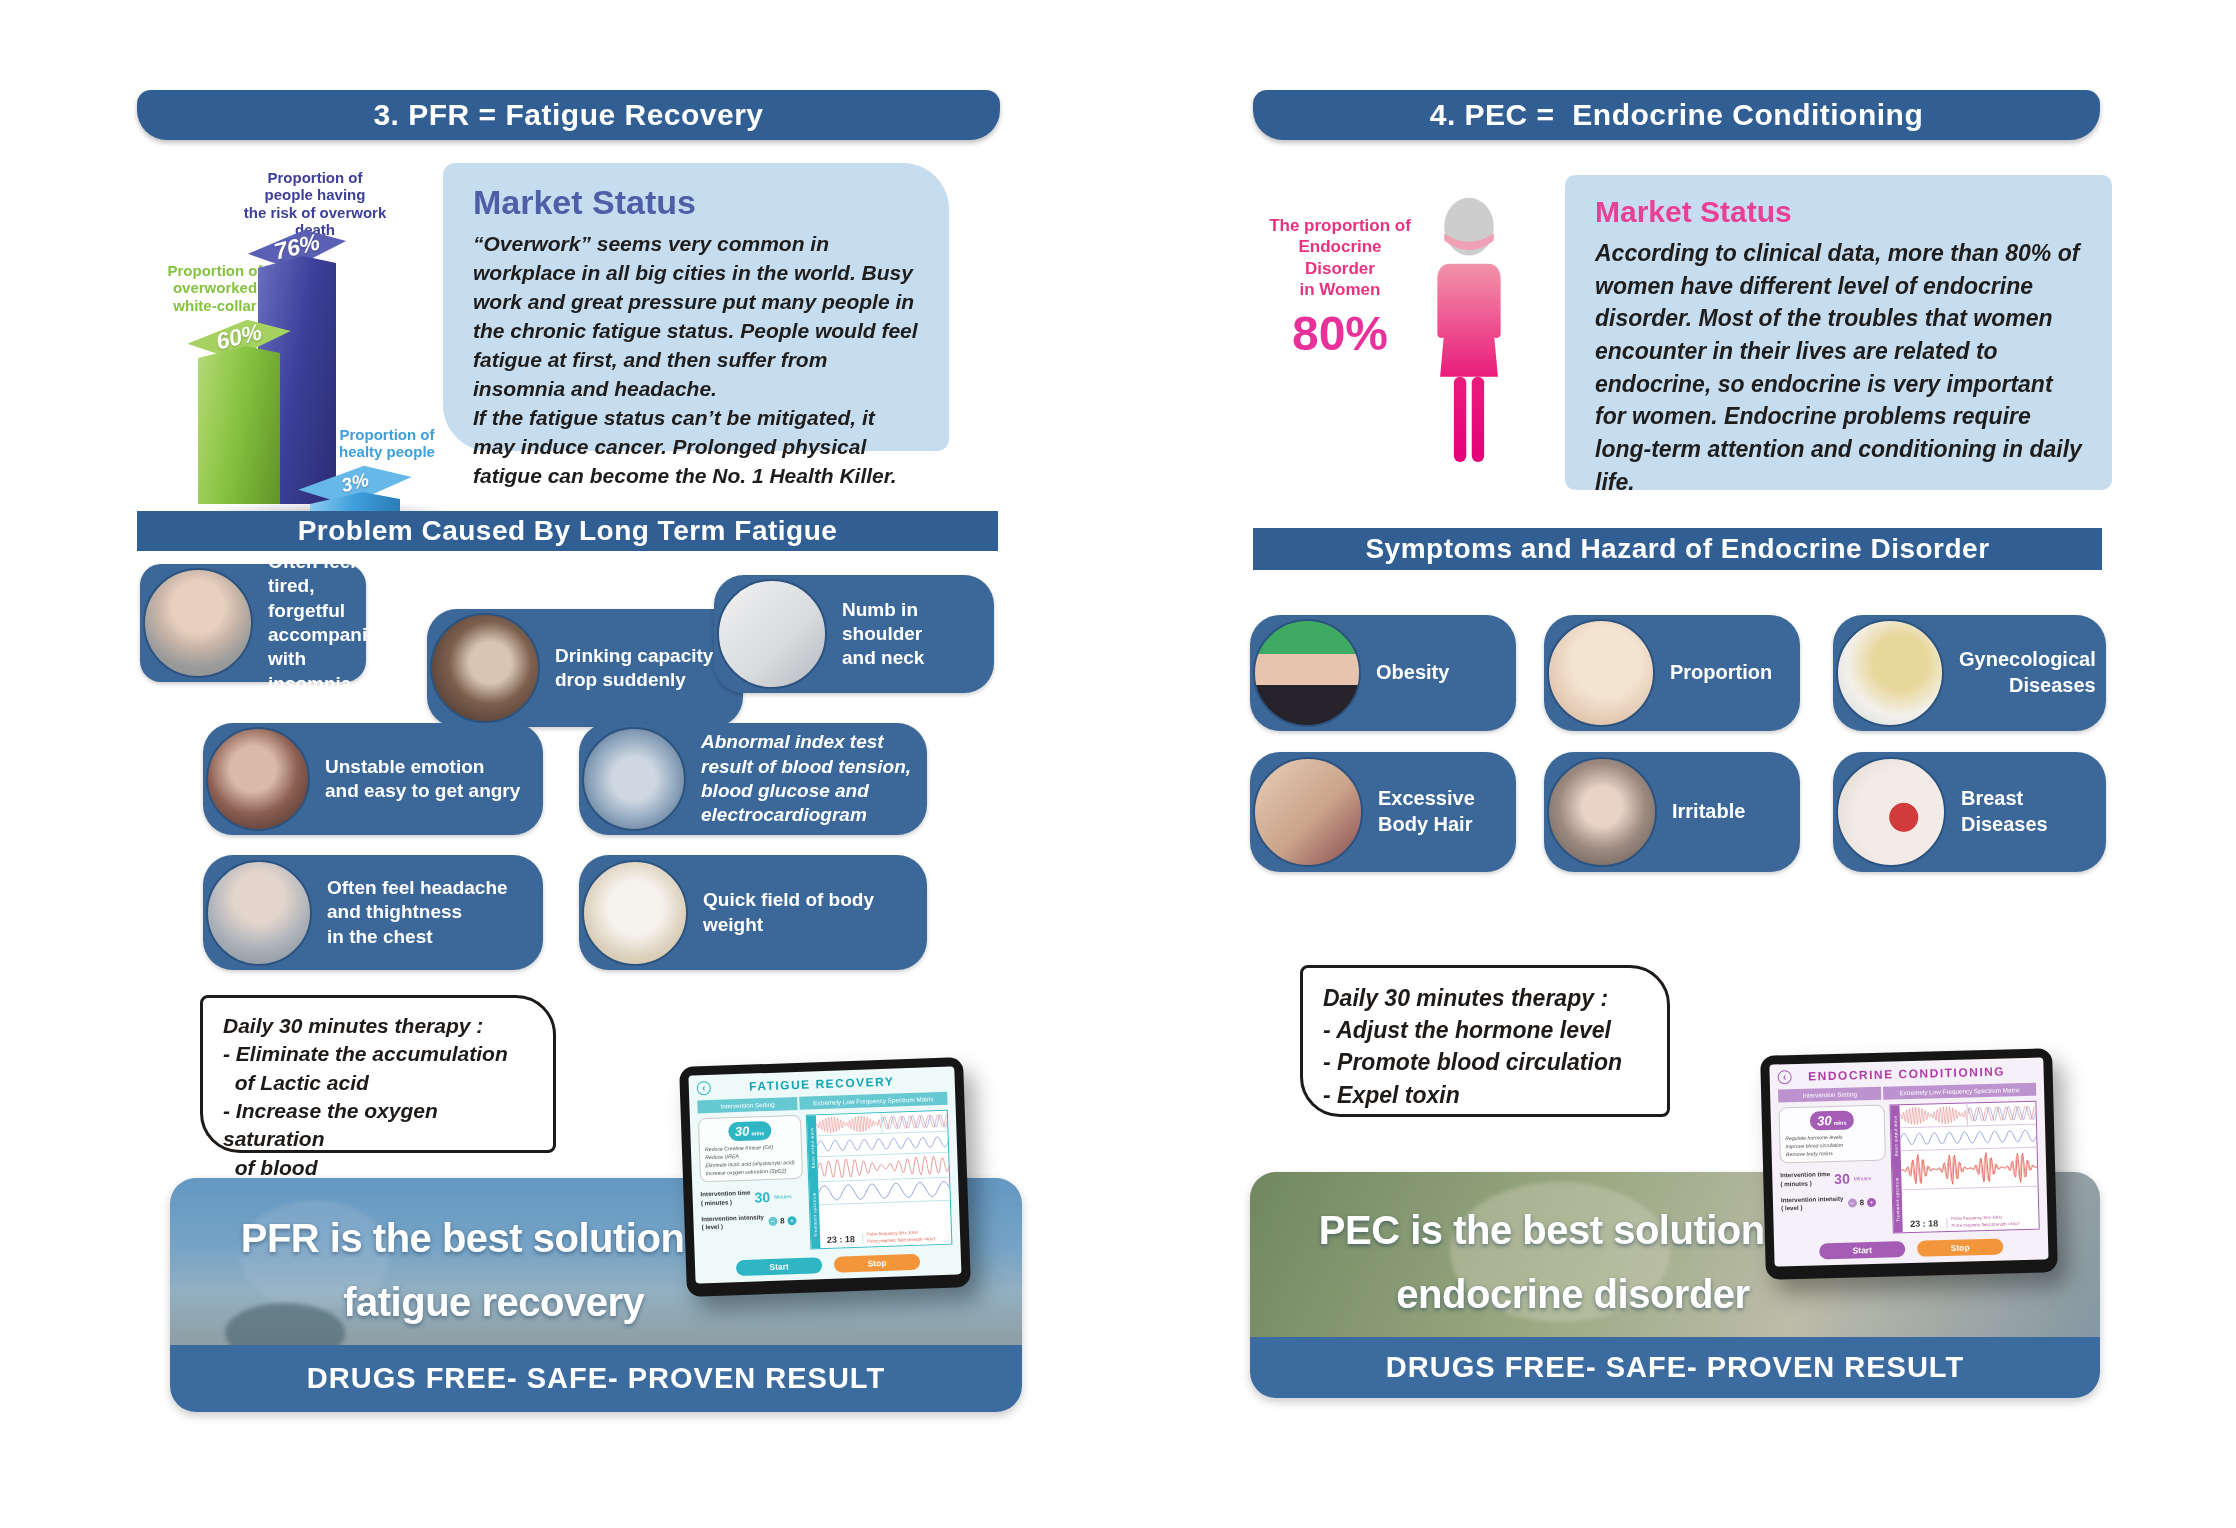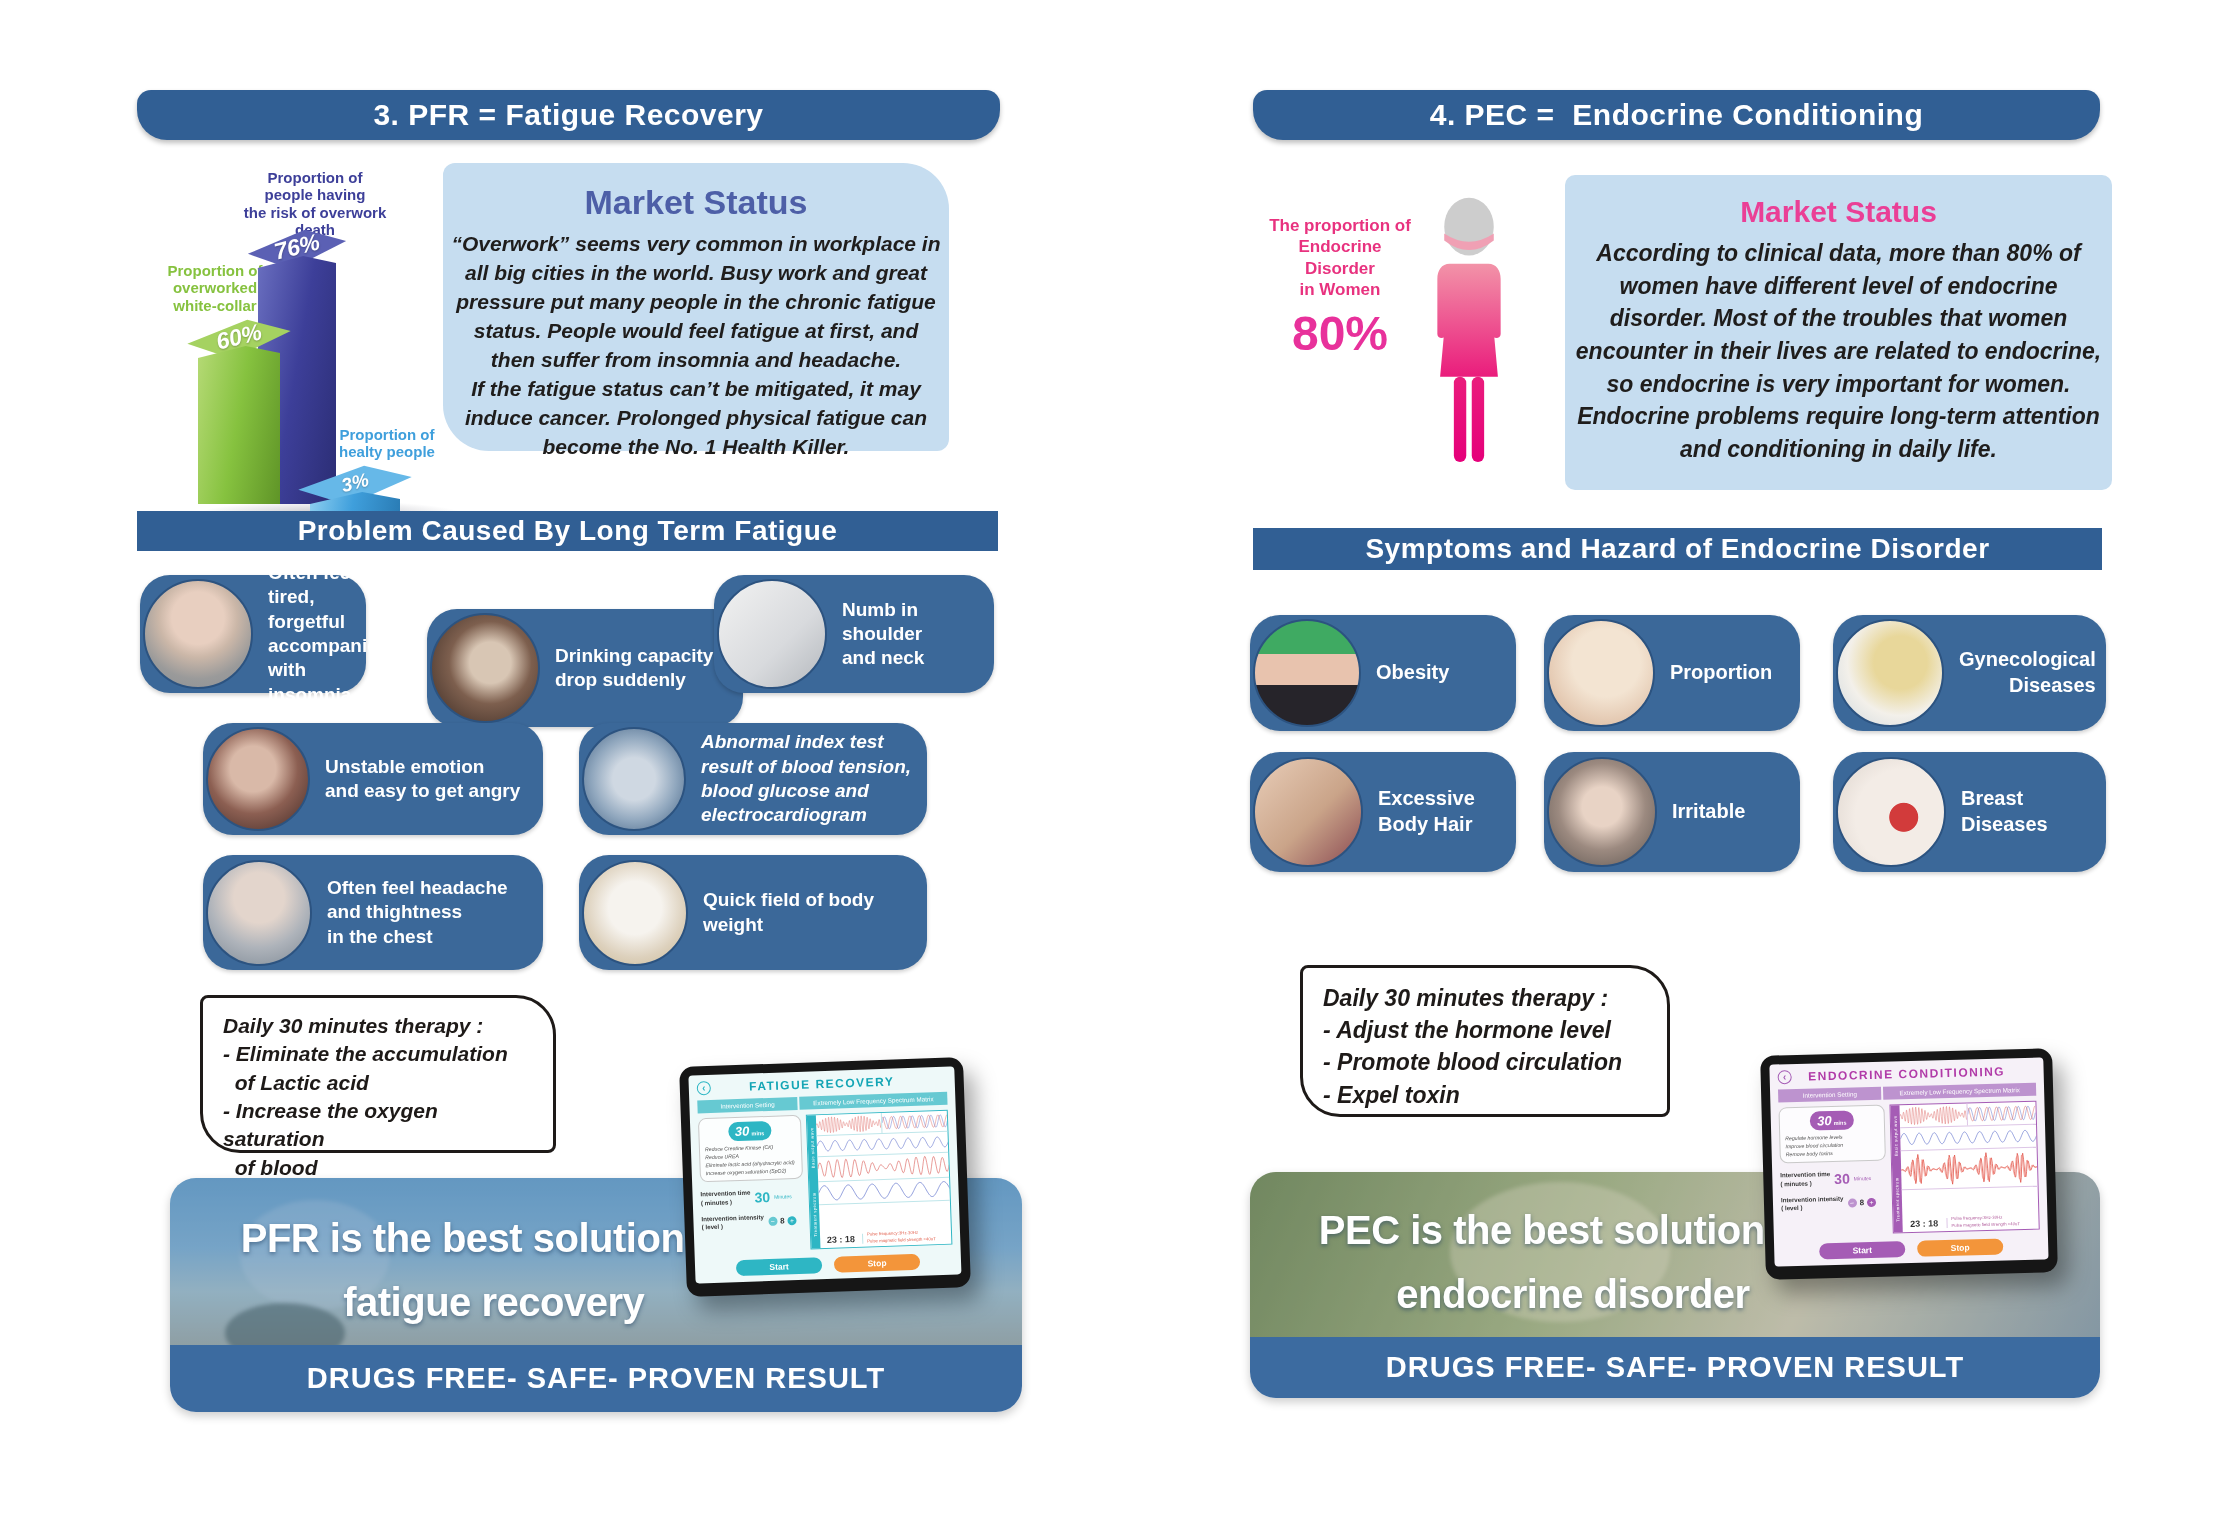--- a/index.html
+++ b/index.html
@@ -34,21 +34,21 @@
     background:radial-gradient(ellipse at center, rgba(110,110,125,.45), transparent 68%); }
   #barBlue  { left:98px;  bottom:14px; width:78px; --l:#6a6fc0; --b:#3d3f99; --d:#2b2d74; --t:#5b60b4; }
   #barBlue  .bfront { height:248px; }
   #barGreen { left:38px;  bottom:14px; width:82px; --l:#b6da76; --b:#86c23f; --d:#5f9427; --t:#a5d261; }
   #barGreen .bfront { height:158px; }
   #barSmall { left:150px; bottom:6px;  width:90px; --l:#8fd0f0; --b:#3f9fdc; --d:#2a7cb5; --t:#66b8e8; }
   #barSmall .bfront { height:20px; }
   #barSmall .btop .pct { font-size:19px; }
 
   
-  .market { position:absolute; background:#c6ddf0; border-radius:12px 46px 12px 46px; padding:20px 8px;text-align:center; }
+  .market { position:absolute; background:#c6ddf0; border-radius:12px 46px 12px 46px; padding:20px 30px; }
   .market .mhead { font-weight:bold; font-size:34px; margin-bottom:8px; }
   #pageL .mhead { color:#4d5fa7; }
   #pageR .mhead { color:#ea3f96; font-size:30px; }
   .market .mbody { font-weight:bold; font-style:italic; color:#1f1d1c; font-size:21px; line-height:1.38; }
   #pageR .mbody { font-size:23px; line-height:1.42; }
 
   
   .card { position:absolute; background:#3b6899; border-radius:30px; display:flex; align-items:center;
     color:#fff; font-weight:bold; box-shadow:0 2px 4px rgba(0,0,0,.2); }
   .card .ph { border-radius:50%; flex:0 0 auto; margin:3px; border:2px solid #2c5380; }
@@ -184,21 +184,21 @@
   </div>
 
   <div class="market" style="left:308px;top:75px;width:506px;height:288px;">
     <div class="mhead">Market Status</div>
     <div class="mbody ml">“Overwork” seems very common in workplace in all big cities in the world. Busy work and great pressure put many people in the chronic fatigue status. People would feel fatigue at first, and then suffer from insomnia and headache.
 If the fatigue status can’t be mitigated, it may induce cancer. Prolonged physical fatigue can become the No. 1 Health Killer.</div>
   </div>
 
   <div class="secbar" style="left:2px;top:423px;width:861px;height:40px;">Problem Caused By Long Term Fatigue</div>
 
-  <div class="card" style="left:5px;top:487px;width:226px;height:118px;">
+  <div class="card" style="left:5px;top:476px;width:226px;height:118px;border-radius:21px;">
     <div class="ph ph1" style="width:110px;height:110px;"></div>
     <div class="ctext ml">Often feel tired,
 forgetful
 accompanied
 with insomnia</div>
   </div>
   <div class="card" style="left:292px;top:487px;width:316px;height:118px;margin-top:34px;">
     <div class="ph ph2" style="width:110px;height:110px;"></div>
     <div class="ctext ml">Drinking capacity
 drop suddenly</div>

